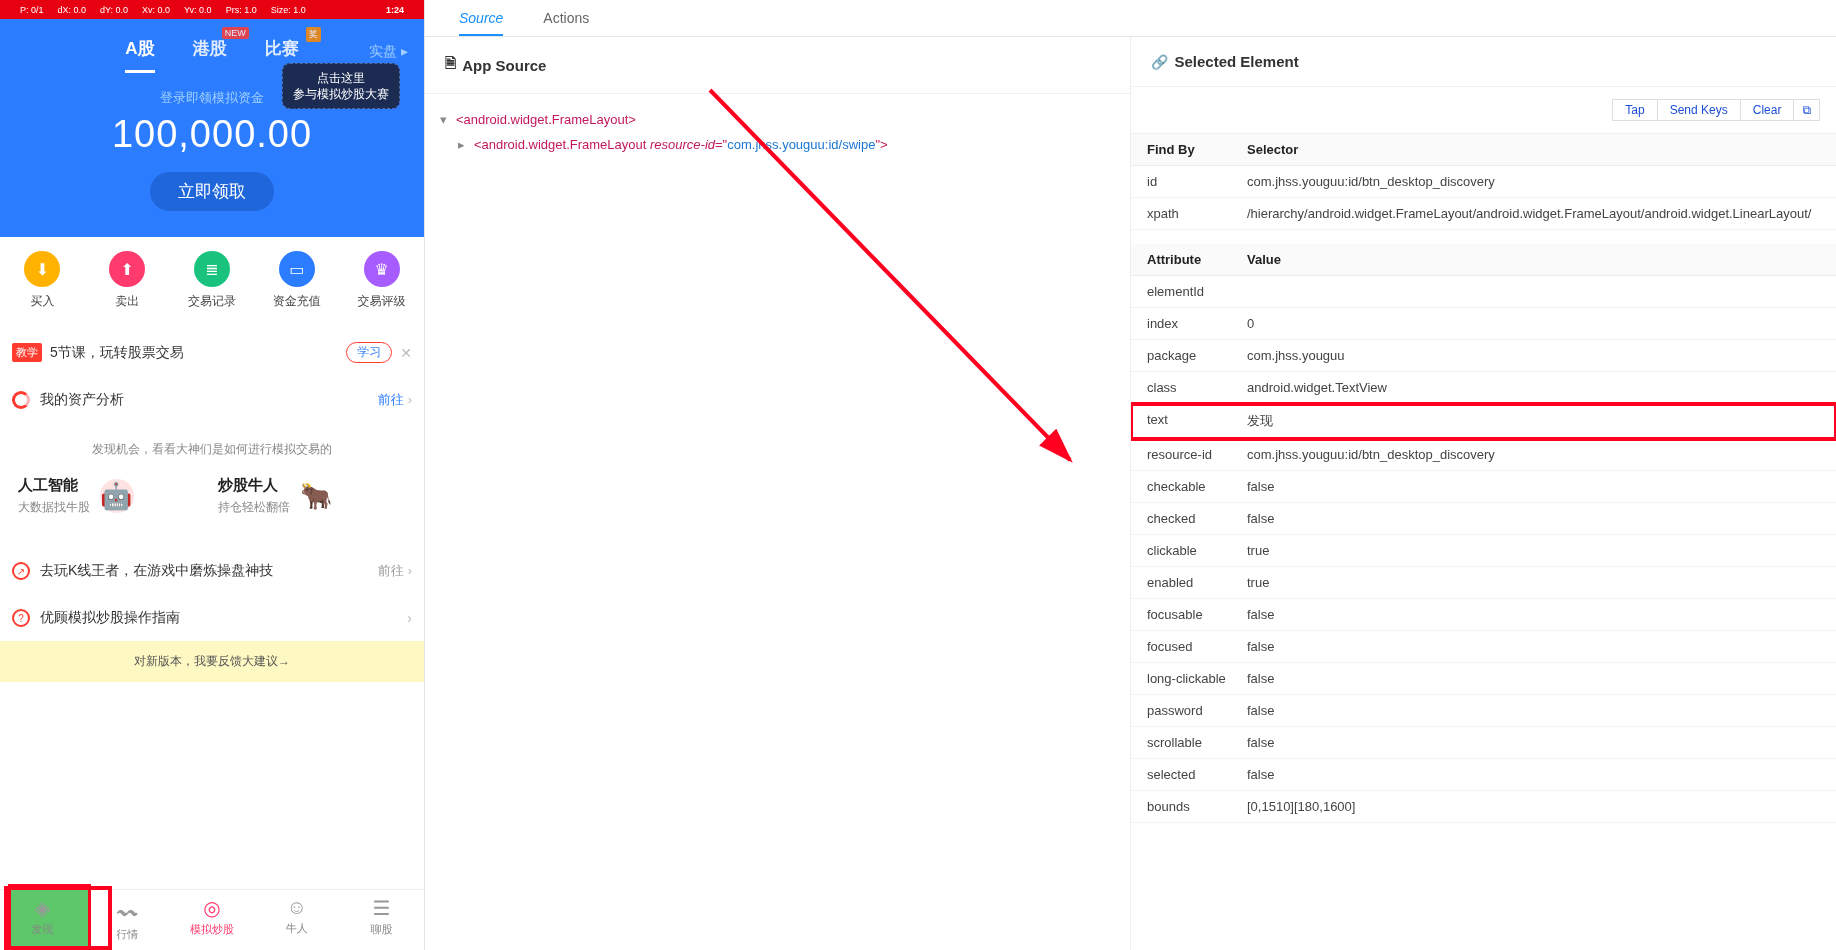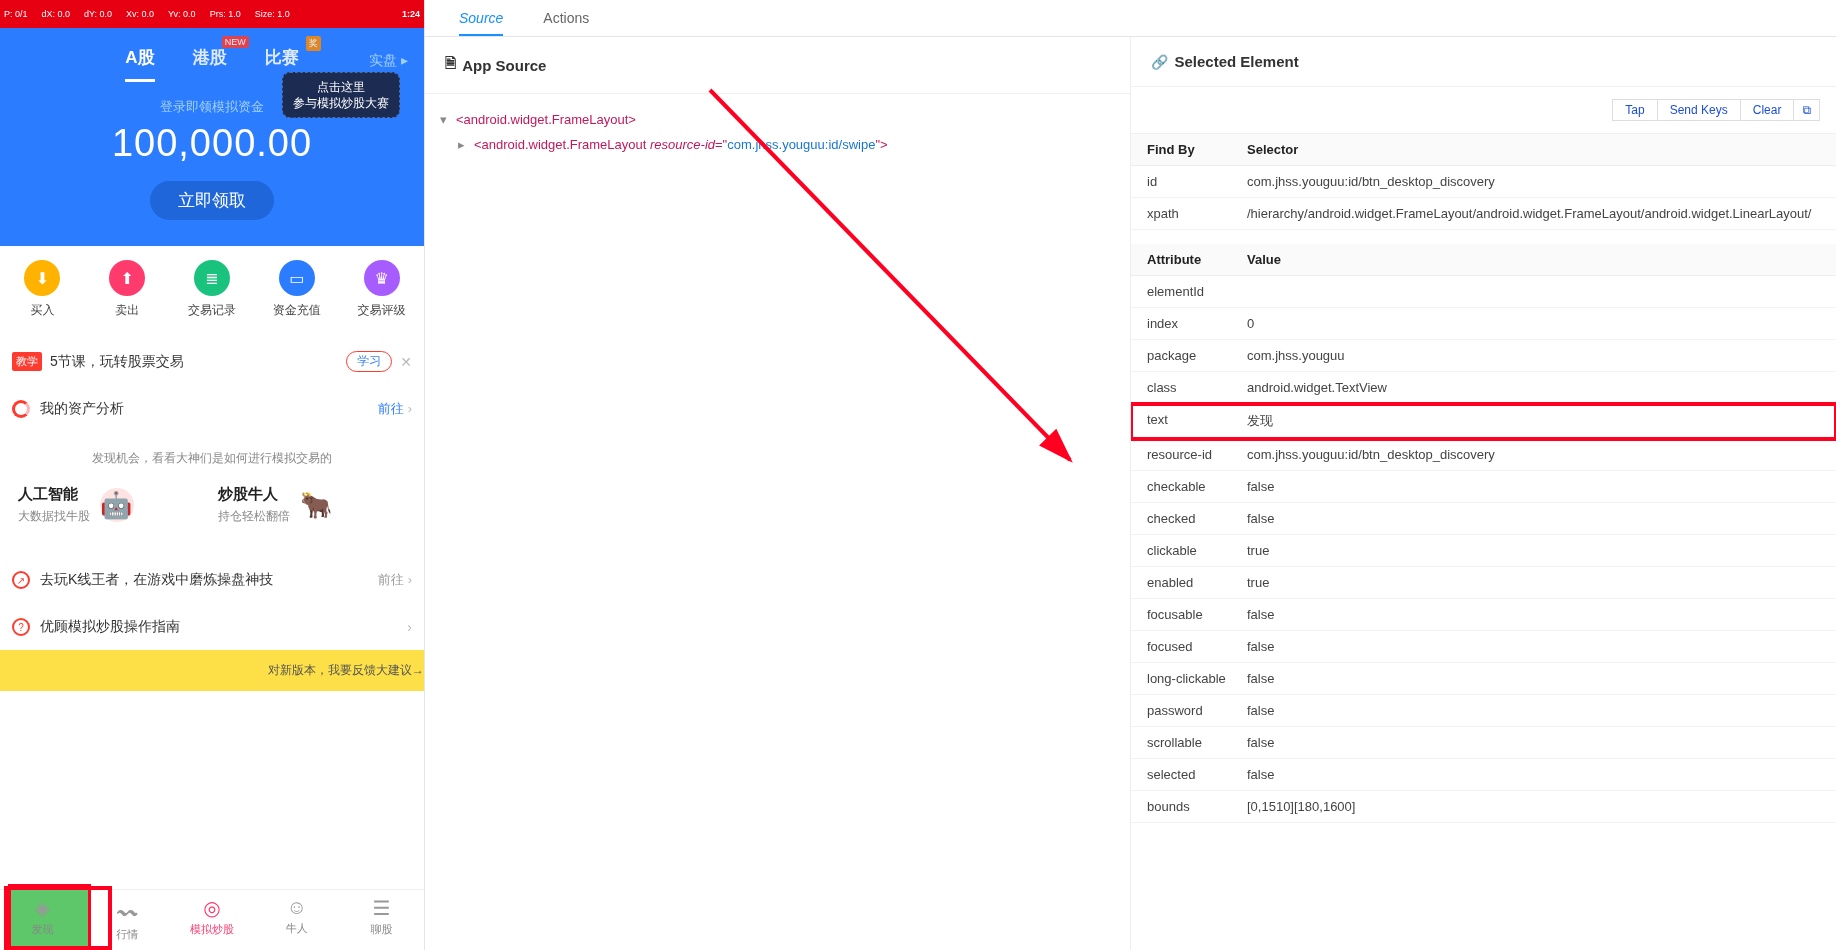--- a/index.html
+++ b/index.html
@@ -1,21 +1,21 @@
 <!DOCTYPE html>
 <html><head>
 <meta charset="utf-8">
 <style>
 * { box-sizing: border-box; margin: 0; padding: 0; }
 html, body { width: 100%; height: 100%; font-family: "Helvetica Neue", Arial, sans-serif; }
 body { display: flex; background: #f5f5f5; }
 
 
 .phone-col { width: 424px; height: 100%; position: relative; background: #fff; display: flex; flex-direction: column; }
-.status-bar { height: 28px; background: #e60012; color: #fff; font-size: 9px; display: flex; align-items: center; white-space: nowrap; gap: 14px; padding: 0 4px;}
+.status-bar { height: 19px; background: #e60012; color: #fff; font-size: 9px; display: flex; align-items: center; white-space: nowrap; gap: 14px; padding: 0 20px;}
 .status-bar span { display:inline-block; }
 .blue-head { background: #2c7cff; color: #fff; position: relative; overflow: visible; }
 .market-tabs { display:flex; justify-content:center; gap:38px; padding-top: 18px; align-items: flex-start;}
 .mk-tab { position:relative; font-size: 17px; font-weight: 600; opacity:.85; cursor:pointer; padding-bottom:10px;}
 .mk-tab.active { opacity:1; border-bottom: 3px solid #fff; }
 .mk-tab .sup { position:absolute; top:-10px; right:-22px; font-size:9px; background:#ff3b30; color:#fff; padding:1px 3px; border-radius:2px; font-weight:500;}
 .mk-tab .sup.award { background:#ff8a00; }
 .live-link { position:absolute; right:16px; top:24px; font-size:14px; color:#9fd0ff; cursor:pointer;}
 .blue-body { text-align:center; padding: 16px 0 26px; position:relative; }
 .login-tip { font-size:13px; color:#9fd0ff; margin-bottom: 6px;}
@@ -44,21 +44,21 @@
 .disc-cell { flex:1; display:flex; align-items:center; gap:10px; padding:6px;}
 .disc-cell .t { font-size:15px; color:#222; display:block; font-weight:600; margin-bottom:2px;}
 .disc-cell .s { font-size:12px; color:#888;}
 .disc-emoji { width:34px; height:34px; display:flex;align-items:center;justify-content:center; font-size:26px;}
 .ai-emoji{background:#ffe3e3;border-radius:50%;}
 
 .line-row { background:#fff; display:flex; align-items:center; padding:14px 12px; margin-top:8px; font-size:14px; color:#333;}
 .line-row .dot{ width:18px;height:18px;border-radius:50%;border:2px solid #ff3b30;display:inline-flex;align-items:center;justify-content:center;color:#ff3b30;font-size:10px;margin-right:10px;}
 .line-row .grow{flex:1;}
 
-.feedback { background:#fde047; text-align:right; font-size:12px; color:#555; padding:12px 0;}
+.feedback { background:#fef9c3; text-align:center; font-size:12px; color:#555; padding:12px 0;}
 
 .bottom-bar { margin-top:auto; background:#fff; border-top:1px solid #eee; display:flex; }
 .bb-cell { flex:1; text-align:center; padding:6px 0 8px; font-size:11px; color:#888; cursor:pointer; position:relative;}
 .bb-cell.active-pink { color:#ff3b6e;}
 .bb-ic { font-size:20px; display:block; margin-bottom:2px; color:#999;}
 .bb-cell.active-pink .bb-ic{ color:#ff3b6e;}
 .sel-highlight { position:absolute; left:8px; right:-6px; top:-6px; bottom:-6px; background:#5ec76a; opacity:1; z-index:-1; border:3px solid #ff0020; border-radius:0;}
 .bb-cell.discovery{ position:relative; z-index:0;}
 
 .phone-highlight-box { position:absolute; border:4px solid #ff0020; z-index:5; pointer-events:none; }

